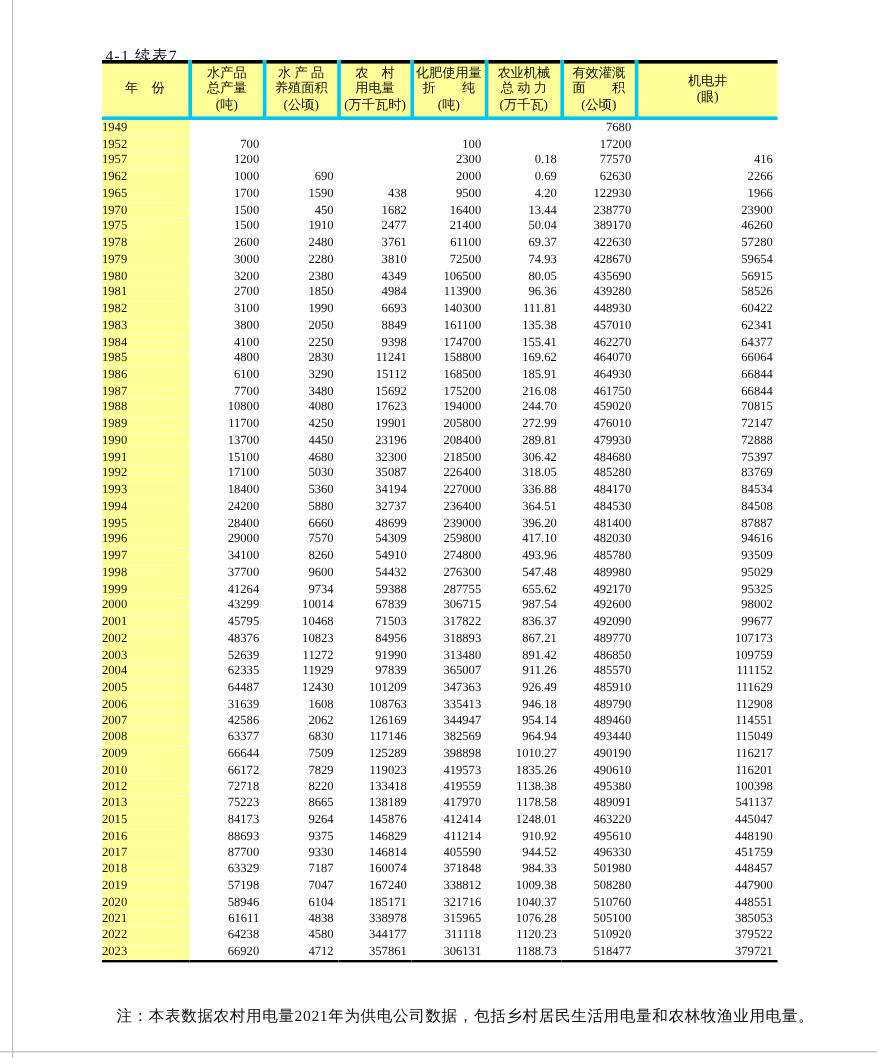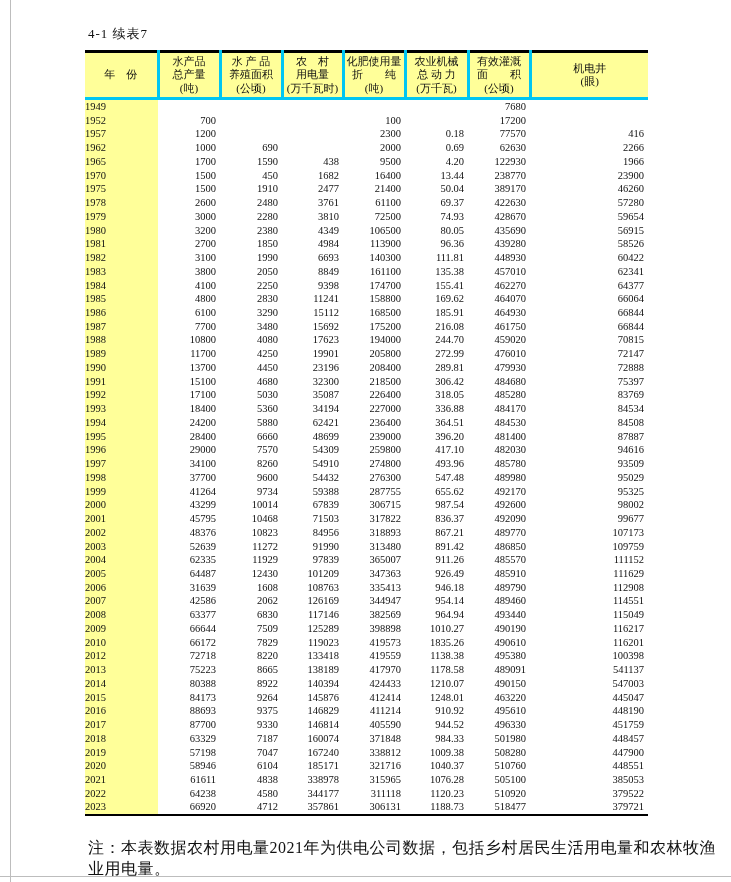--- a/index.html
+++ b/index.html
@@ -14,21 +14,21 @@
   }
   .page-edge-left {
     position: absolute; left: 10px; top: 0;
     width: 1px; height: 882px; background: #bdbdbd;
   }
   .page-edge-bottom {
     position: absolute; left: 0; top: 876px;
     width: 731px; height: 1px; background: #bdbdbd;
   }
   .title {
-    position: absolute; left: 88px; top: 25px;
+    position: absolute; left: 88px; top: 38px;
     font-size: 13px; letter-spacing: 1px;
   }
   table.stat {
     position: absolute; left: 85px; top: 50px;
     width: 563px;
     border-collapse: collapse;
     table-layout: fixed;
     border-top: 3px solid #000;
     border-bottom: 2px solid #000;
   }
@@ -58,22 +58,22 @@
     text-align: right;
     white-space: nowrap;
     overflow: hidden;
   }
   table.stat td.year {
     background: var(--header-bg, #FFFF99);
     text-align: left;
     padding: 0;
   }
   .note {
-    position: absolute; left: 88px; top: 838px;
-    font-size: 16px;
+    position: absolute; left: 97px; top: 838px;
+    font-size: 13px;
     letter-spacing: 0.5px;
   }
 </style>
 </head>
 <body>
 
 <div class="page-edge-left"></div>
 <div class="page-edge-bottom"></div>
 
 <div class="title">4-1 续表7</div>
@@ -374,21 +374,21 @@
         <td class="num">34194</td>
         <td class="num">227000</td>
         <td class="num">336.88</td>
         <td class="num">484170</td>
         <td class="num">84534</td>
       </tr>
       <tr>
         <td class="year">1994</td>
         <td class="num">24200</td>
         <td class="num">5880</td>
-        <td class="num">62421</td>
+        <td class="num">32737</td>
         <td class="num">236400</td>
         <td class="num">364.51</td>
         <td class="num">484530</td>
         <td class="num">84508</td>
       </tr>
       <tr>
         <td class="year">1995</td>
         <td class="num">28400</td>
         <td class="num">6660</td>
         <td class="num">48699</td>
@@ -561,30 +561,20 @@
         <td class="year">2013</td>
         <td class="num">75223</td>
         <td class="num">8665</td>
         <td class="num">138189</td>
         <td class="num">417970</td>
         <td class="num">1178.58</td>
         <td class="num">489091</td>
         <td class="num">541137</td>
       </tr>
       <tr>
-        <td class="year">2014</td>
-        <td class="num">80388</td>
-        <td class="num">8922</td>
-        <td class="num">140394</td>
-        <td class="num">424433</td>
-        <td class="num">1210.07</td>
-        <td class="num">490150</td>
-        <td class="num">547003</td>
-      </tr>
-      <tr>
         <td class="year">2015</td>
         <td class="num">84173</td>
         <td class="num">9264</td>
         <td class="num">145876</td>
         <td class="num">412414</td>
         <td class="num">1248.01</td>
         <td class="num">463220</td>
         <td class="num">445047</td>
       </tr>
       <tr>

